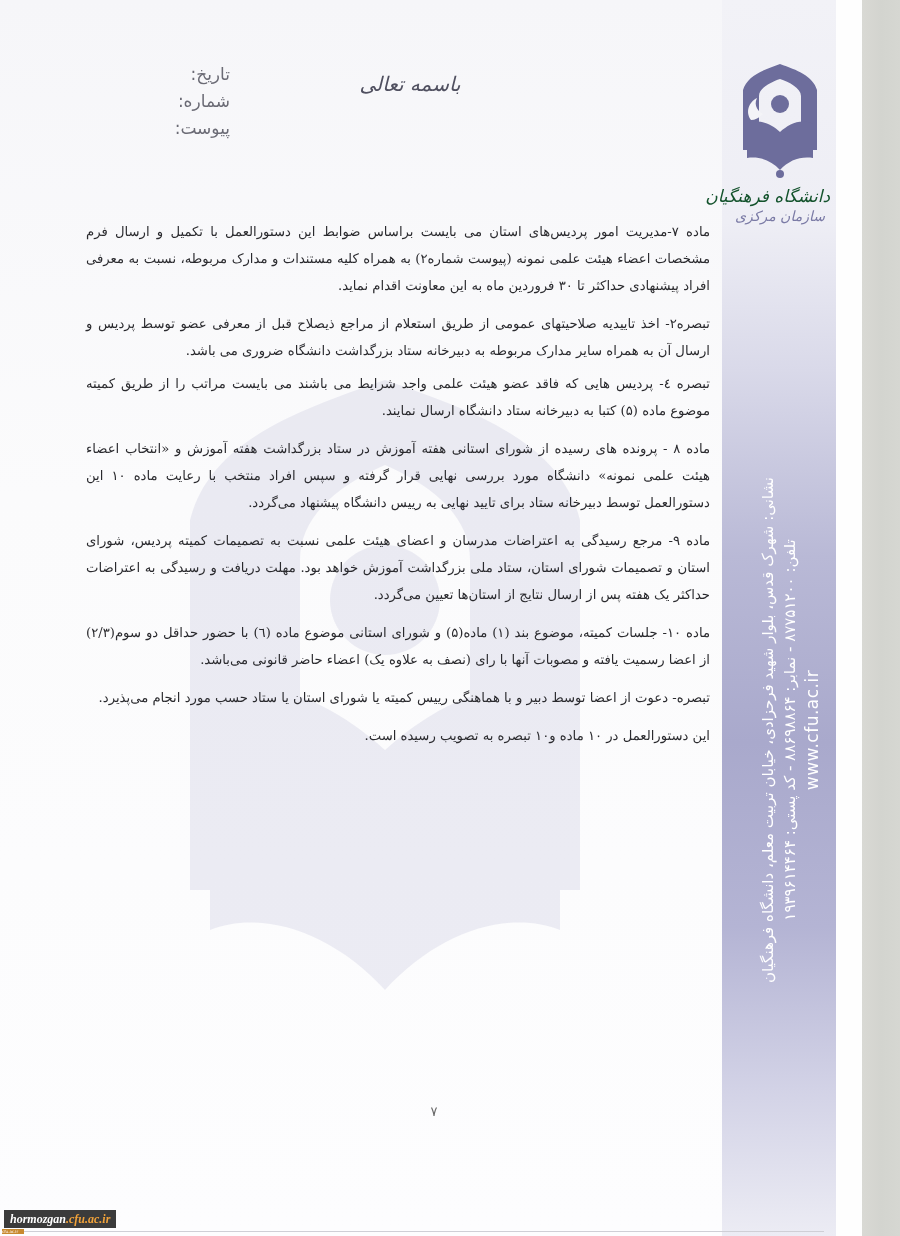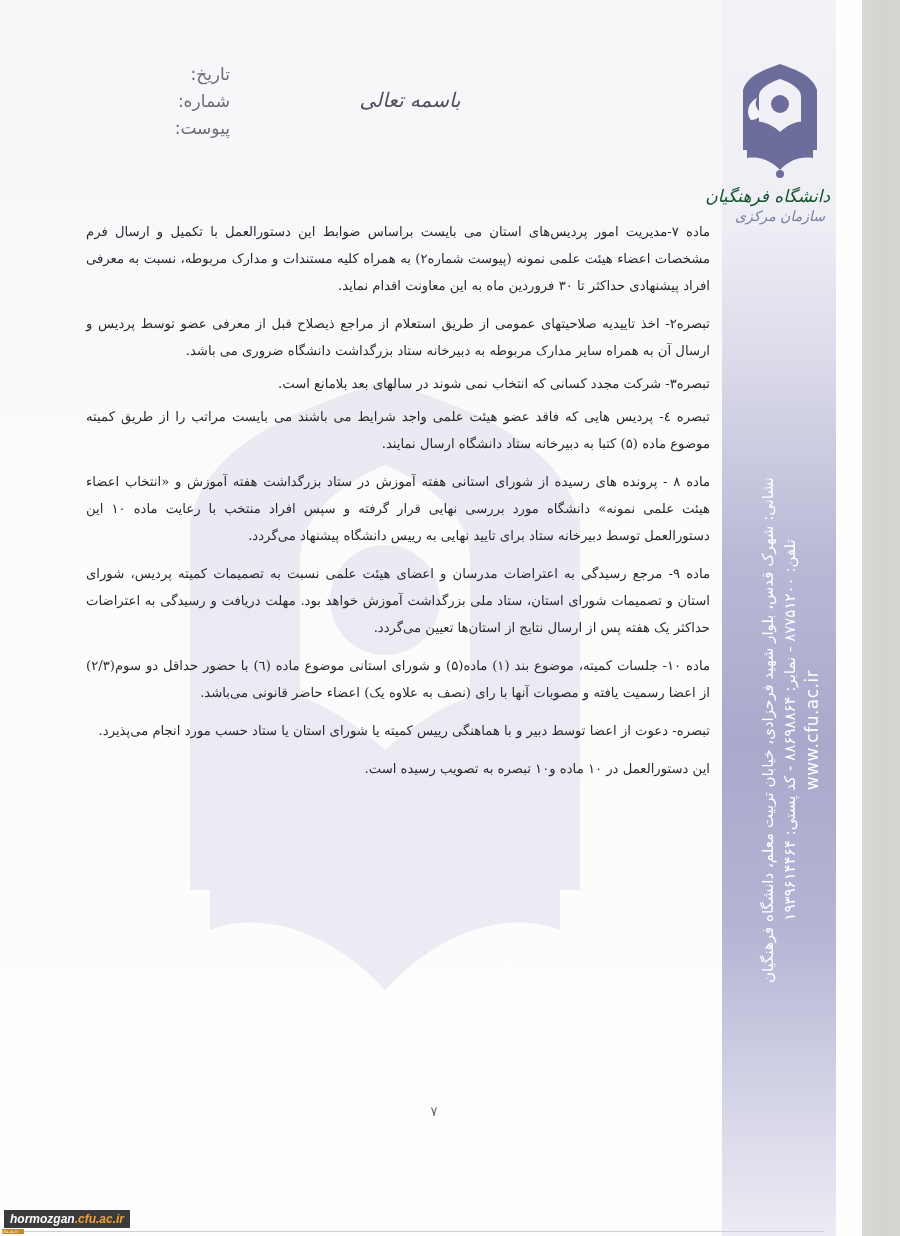--- a/index.html
+++ b/index.html
@@ -50,21 +50,21 @@
     position: absolute; left: 50%; top: 50%;
     transform: translate(-50%, -50%) rotate(-90deg);
     width: 520px; direction: rtl; text-align: center; color: #ffffff;
     font-family: "DejaVu Sans", sans-serif; line-height: 22px;
   }
   .address-line { display: block; font-size: 15px; white-space: nowrap; }
   .address-web { display: block; font-size: 17px; direction: ltr; letter-spacing: 0.5px; }
 
   
   .bismillah {
-    position: absolute; left: 330px; top: 88px; width: 160px; text-align: center;
+    position: absolute; left: 330px; top: 72px; width: 160px; text-align: center;
     direction: rtl; font-family: "DejaVu Serif", serif; font-style: italic;
     font-size: 20px; color: #505060;
   }
   .meta {
     position: absolute; left: 150px; top: 66px; width: 80px; direction: rtl;
     text-align: right; color: #6b6b75; font-size: 17px;
     font-family: "DejaVu Sans", sans-serif;
   }
   .meta div { height: 27px; line-height: 16px; }
 
@@ -82,21 +82,21 @@
   }
   .para { margin: 0 0 11px 0; text-align-last: right; }
   .para.tight { margin-bottom: 6px; }
 
   .page-number {
     position: absolute; left: 424px; top: 1104px; width: 20px; text-align: center;
     color: #6a6a6a; font-size: 13px; font-family: "DejaVu Sans", sans-serif;
   }
   .footer-badge {
     position: absolute; left: 4px; top: 1210px; height: 18px; padding: 0 6px;
-    background: #3b3b3b; font-family: Liberation Sans, sans-serif; font-style: italic;
+    background: #3b3b3b; font-family: Liberation Serif, serif; font-style: italic;
     font-weight: bold; font-size: 12px; line-height: 18px; white-space: nowrap;
   }
   .footer-badge .host { color: #ffffff; }
   .footer-badge .domain { color: #f0a23a; }
   .footer-mini {
     position: absolute; left: 2px; top: 1229px; width: 22px; height: 5px;
     background: #c8892e; font-size: 4px; color: #fff; line-height: 5px;
   }
   .footer-line {
     position: absolute; left: 24px; top: 1231px; width: 800px; height: 1px;
@@ -140,21 +140,20 @@
   <div class="address-inner">
     <span class="address-line">نشانی: شهرک قدس، بلوار شهید فرحزادی، خیابان تربیت معلم، دانشگاه فرهنگیان</span>
     <span class="address-line">تلفن: ۸۷۷۵۱۲۰۰ - نمابر: ۸۸۶۹۸۸۶۴ - کد پستی: ۱۹۳۹۶۱۴۴۶۴</span>
     <span class="address-web">www.cfu.ac.ir</span>
   </div>
 </div>
 
 <div class="content">
   <p class="para">ماده ۷-مدیریت امور پردیس‌های استان می بایست براساس ضوابط این دستورالعمل با تکمیل و ارسال فرم مشخصات اعضاء هیئت علمی نمونه (پیوست شماره۲) به همراه کلیه مستندات و مدارک مربوطه، نسبت به معرفی افراد پیشنهادی حداکثر تا ۳۰ فروردین ماه به این معاونت اقدام نماید.</p>
   <p class="para tight">تبصره۲- اخذ تاییدیه صلاحیتهای عمومی از طریق استعلام از مراجع ذیصلاح قبل از معرفی عضو توسط پردیس و ارسال آن به همراه سایر مدارک مربوطه به دبیرخانه ستاد بزرگداشت دانشگاه ضروری می باشد.</p>
-  <p class="para tight">تبصره۳- شرکت مجدد کسانی که انتخاب نمی شوند در سالهای بعد بلامانع است.</p>
   <p class="para">تبصره ٤- پردیس هایی که فاقد عضو هیئت علمی واجد شرایط می باشند می بایست مراتب را از طریق کمیته موضوع ماده (۵) کتبا به دبیرخانه ستاد دانشگاه ارسال نمایند.</p>
   <p class="para">ماده ۸ - پرونده های رسیده از شورای استانی هفته آموزش در ستاد بزرگداشت هفته آموزش و «انتخاب اعضاء هیئت علمی نمونه» دانشگاه مورد بررسی نهایی قرار گرفته و سپس افراد منتخب با رعایت ماده ۱۰ این دستورالعمل توسط دبیرخانه ستاد برای تایید نهایی به رییس دانشگاه پیشنهاد می‌گردد.</p>
   <p class="para">ماده ۹- مرجع رسیدگی به اعتراضات مدرسان و اعضای هیئت علمی نسبت به تصمیمات کمیته پردیس، شورای استان و تصمیمات شورای استان، ستاد ملی بزرگداشت آموزش خواهد بود. مهلت دریافت و رسیدگی به اعتراضات حداکثر یک هفته پس از ارسال نتایج از استان‌ها تعیین می‌گردد.</p>
   <p class="para">ماده ۱۰- جلسات کمیته، موضوع بند (۱) ماده(۵) و شورای استانی موضوع ماده (٦) با حضور حداقل دو سوم(۲/۳) از اعضا رسمیت یافته و مصوبات آنها با رای (نصف به علاوه یک) اعضاء حاضر قانونی می‌باشد.</p>
   <p class="para">تبصره- دعوت از اعضا توسط دبیر و با هماهنگی رییس کمیته یا شورای استان یا ستاد حسب مورد انجام می‌پذیرد.</p>
   <p class="para">این دستورالعمل در ۱۰ ماده و۱۰ تبصره به تصویب رسیده است.</p>
 </div>
 
 <div class="page-number">۷</div>
 

